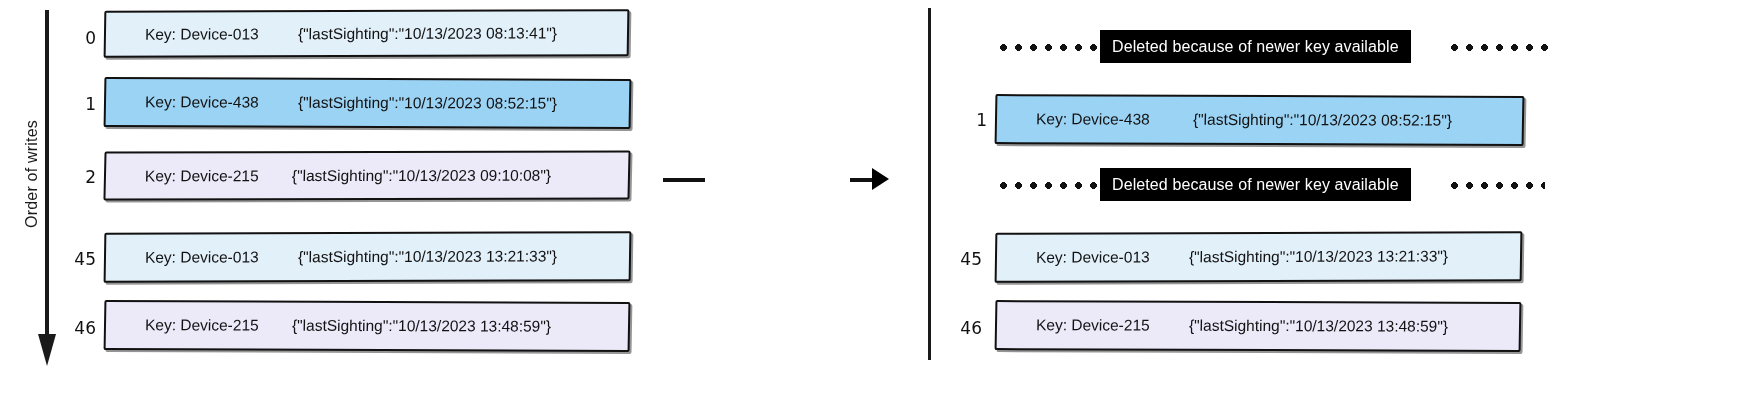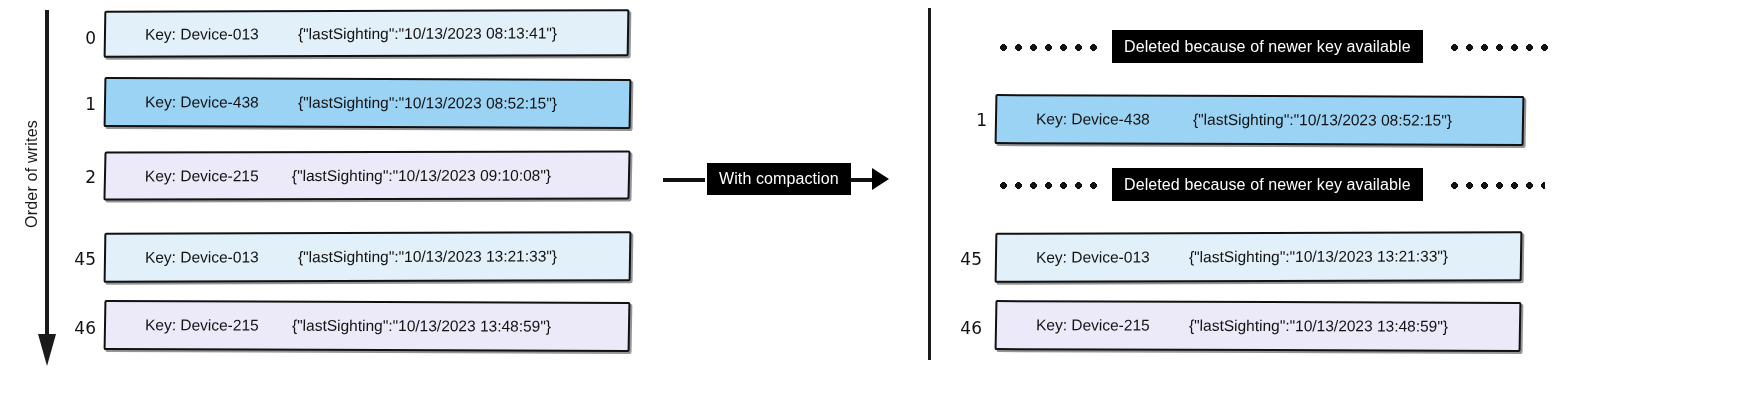--- a/index.html
+++ b/index.html
@@ -66,21 +66,20 @@
     position:absolute;
     background:#000;
     color:#fff;
     font-size:16px;
     display:flex;
     align-items:center;
     justify-content:center;
     white-space:nowrap;
     padding:0 12px;
     letter-spacing:0.1px;
-    margin-left:12px;
   }
   .arrowhead{position:absolute;width:0;height:0;
     border-top:11px solid transparent;
     border-bottom:11px solid transparent;
     border-left:17px solid #000;}
 
   
   .dots{
     position:absolute;
     height:7px;
@@ -128,21 +127,20 @@
     <span class="v" style="left:192px;">{"lastSighting":"10/13/2023 13:21:33"}</span>
   </div>
 
   <div class="rec skewB" style="left:104px;top:301px;width:526px;height:50px;background:#ece9f8;">
     <span class="k">Key: Device-215</span>
     <span class="v" style="left:186px;">{"lastSighting":"10/13/2023 13:48:59"}</span>
   </div>
 
   <div class="conn-line" style="left:663px;top:178px;width:42px;"></div>
 
-  <div class="blacklabel" style="left:695px;top:163px;height:32px;">With compaction</div>
 
   <div class="conn-line" style="left:850px;top:178px;width:30px;"></div>
 
   <div class="arrowhead" style="left:872px;top:168px;"></div>
 
   <div class="divider" style="left:928px;top:8px;height:352px;"></div>
 
   <div class="dots" style="left:996px;top:44px;width:104px;"></div>
   <div class="blacklabel" style="left:1100px;top:30px;height:33px;">Deleted because of newer key available</div>
   <div class="dots" style="left:1447px;top:44px;width:102px;"></div>

